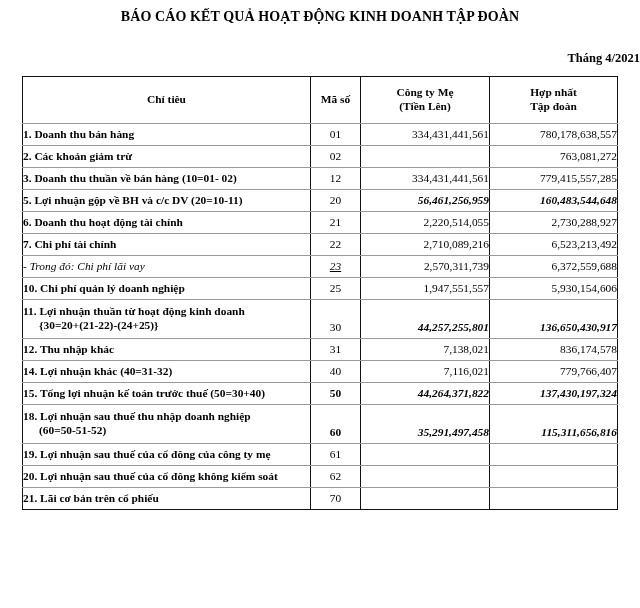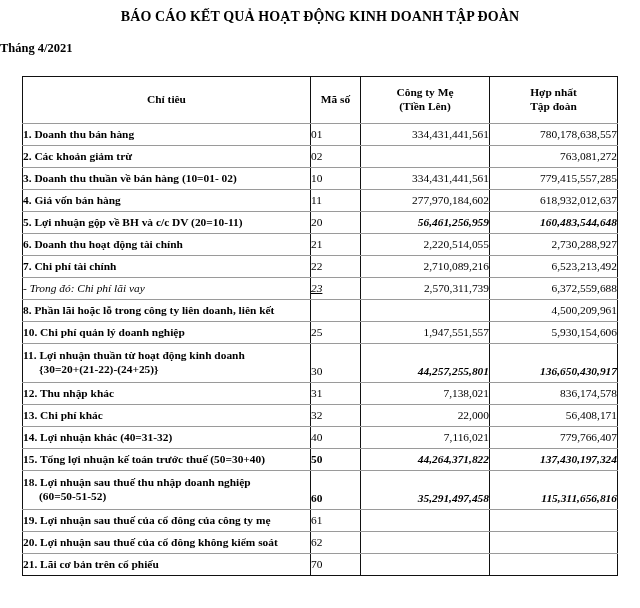--- a/index.html
+++ b/index.html
@@ -29,24 +29,24 @@
     text-align: center;
     font-size: 14px;
     font-weight: bold;
     letter-spacing: 0.1px;
     margin: 9px 0 0 0;
     padding: 0 14px;
     line-height: 1.15;
     white-space: nowrap;
   }
   .doc-subtitle {
-    text-align: left;
+    text-align: right;
     font-size: 12.5px;
     font-weight: bold;
-    margin: 16px 0 0 0;
+    margin: 26px 0 0 0;
     line-height: 1.15;
   }
 
   
   .table-wrap {
     position: absolute;
     left: 22px;
     top: 67px;
     width: 595px;
   }
@@ -89,21 +89,21 @@
   thead th .sub { display: block; }
 
   
   td.label {
     text-align: left;
     padding: 3px 4px 3px 5px;
     font-weight: bold;
     font-size: 11.3px;
   }
   td.code {
-    text-align: left;
+    text-align: center;
     font-size: 11.6px;
     font-weight: normal;
   }
   td.num {
     text-align: right;
     padding: 3px 7px 3px 4px;
     font-size: 11.6px;
     white-space: nowrap;
   }
 
@@ -167,29 +167,23 @@
             <td class="num">780,178,638,557</td>
           </tr>
           <tr class="r-std">
             <td class="label">2. Các khoản giảm trừ</td>
             <td class="code">02</td>
             <td class="num"></td>
             <td class="num">763,081,272</td>
           </tr>
           <tr class="r-std">
             <td class="label">3. Doanh thu thuần về bán hàng (10=01- 02)</td>
-            <td class="code">10</td>
+            <td class="code">12</td>
             <td class="num">334,431,441,561</td>
             <td class="num">779,415,557,285</td>
-          </tr>
-          <tr class="r-std">
-            <td class="label">4. Giá vốn bán hàng</td>
-            <td class="code">11</td>
-            <td class="num">277,970,184,602</td>
-            <td class="num">618,932,012,637</td>
           </tr>
           <tr class="r-std">
             <td class="label">5. Lợi nhuận gộp về BH và c/c DV (20=10-11)</td>
             <td class="code">20</td>
             <td class="num bold">56,461,256,959</td>
             <td class="num bold">160,483,544,648</td>
           </tr>
           <tr class="r-std">
             <td class="label">6. Doanh thu hoạt động tài chính</td>
             <td class="code">21</td>
@@ -200,26 +194,20 @@
             <td class="label">7. Chi phí tài chính</td>
             <td class="code">22</td>
             <td class="num">2,710,089,216</td>
             <td class="num">6,523,213,492</td>
           </tr>
           <tr class="r-std r-italic">
             <td class="label">- Trong đó: Chi phí lãi vay</td>
             <td class="code">23</td>
             <td class="num">2,570,311,739</td>
             <td class="num">6,372,559,688</td>
-          </tr>
-          <tr class="r-std">
-            <td class="label">8. Phần lãi hoặc lỗ trong công ty liên doanh, liên kết</td>
-            <td class="code"></td>
-            <td class="num"></td>
-            <td class="num">4,500,209,961</td>
           </tr>
           <tr class="r-std">
             <td class="label">10. Chi phí quản lý doanh nghiệp</td>
             <td class="code">25</td>
             <td class="num">1,947,551,557</td>
             <td class="num">5,930,154,606</td>
           </tr>
           <tr class="r-tall">
             <td class="label">
               <span class="l1">11. Lợi nhuận thuần từ hoạt động kinh doanh</span>
@@ -229,26 +217,20 @@
             <td class="num bold">44,257,255,801</td>
             <td class="num bold">136,650,430,917</td>
           </tr>
           <tr class="r-std">
             <td class="label">12. Thu nhập khác</td>
             <td class="code">31</td>
             <td class="num">7,138,021</td>
             <td class="num">836,174,578</td>
           </tr>
           <tr class="r-std">
-            <td class="label">13. Chi phí khác</td>
-            <td class="code">32</td>
-            <td class="num">22,000</td>
-            <td class="num">56,408,171</td>
-          </tr>
-          <tr class="r-std">
             <td class="label">14. Lợi nhuận khác (40=31-32)</td>
             <td class="code">40</td>
             <td class="num">7,116,021</td>
             <td class="num">779,766,407</td>
           </tr>
           <tr class="r-std">
             <td class="label">15. Tổng lợi nhuận kế toán trước thuế (50=30+40)</td>
             <td class="code bold">50</td>
             <td class="num bold">44,264,371,822</td>
             <td class="num bold">137,430,197,324</td>

